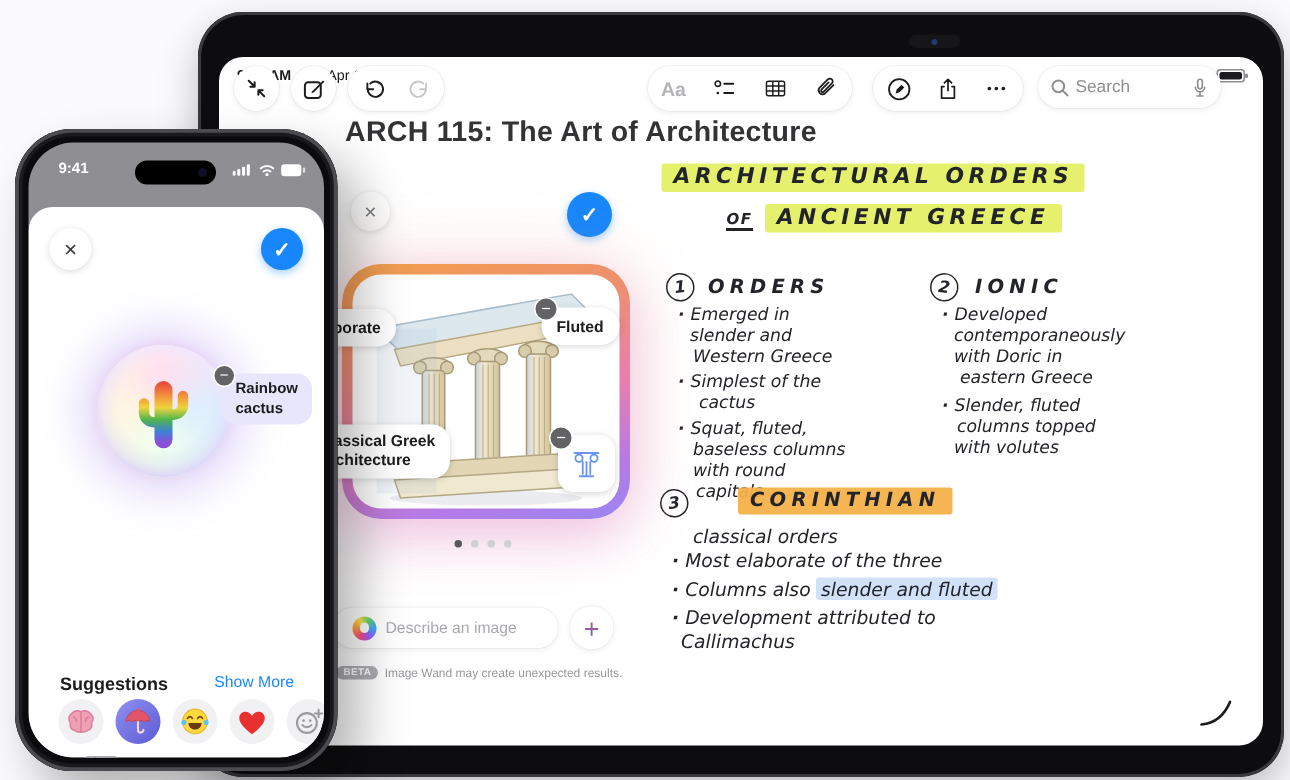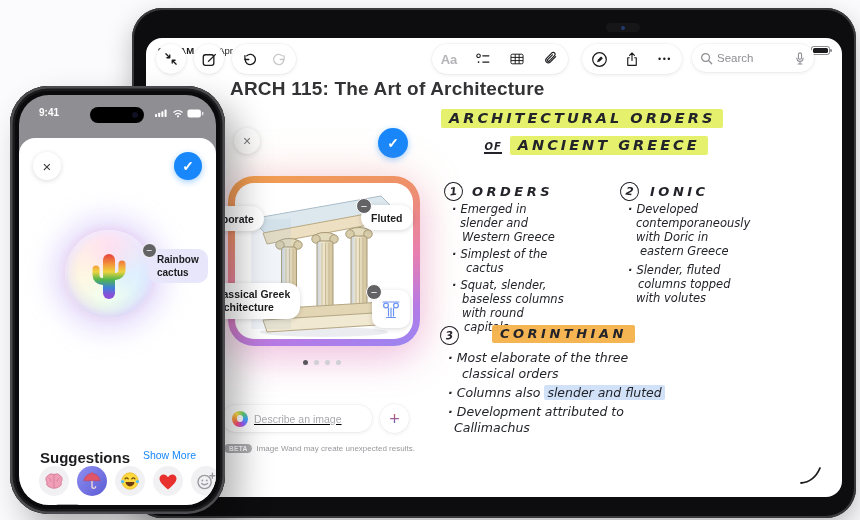--- a/index.html
+++ b/index.html
@@ -72,21 +72,21 @@
   .chip.two-line { border-radius:12px; height:auto; padding:5px 10px; display:block; line-height:13px; }
   .minus-badge { position:absolute; width:16px; height:16px; border-radius:50%; background:#636366; color:#fff;
     font-size:11px; line-height:14px; text-align:center; border:1.5px solid #fff; z-index:5; cursor:pointer; }
   .mini-chip { position:absolute; width:38px; height:38px; border-radius:10px; background:#fff;
     box-shadow:0 1px 5px rgba(0,0,0,.16); display:flex; align-items:center; justify-content:center; cursor:pointer; }
 
   .dots { position:absolute; left:157px; top:322px; display:flex; gap:6px; }
   .dots i { width:5px; height:5px; border-radius:50%; background:#cfcfd4; cursor:pointer; }
   .dots i.on { background:#58585c; }
 
-  .iw-input { left:76px; top:367px; width:150px; height:27px; gap:6px; padding:0 10px; justify-content:flex-start;text-decoration:underline; }
+  .iw-input { left:76px; top:367px; width:150px; height:27px; gap:6px; padding:0 10px; justify-content:flex-end; }
   .iw-input input { border:none; outline:none; background:transparent; width:105px; font-size:10.5px; color:#1c1c1e; font-family:"Liberation Sans",sans-serif; }
   .iw-input input::placeholder { color:#a9a9ae; }
   .plus-btn { left:234px; top:366px; width:29px; height:29px; }
   .plus-glyph { font-size:18px; line-height:18px; background:linear-gradient(180deg,#f0563c,#3c64f0);
     -webkit-background-clip:text; background-clip:text; color:transparent; }
 
   .beta-row { position:absolute; display:flex; align-items:center; gap:4px; color:#98989d; }
   .beta-pill { background:#aeaeb2; color:#fff; font-size:6.5px; font-weight:700; padding:1px 5px; border-radius:6px; letter-spacing:.3px; }
 
   .pen-stroke { position:absolute; left:652px; top:426px; }
@@ -109,21 +109,21 @@
     box-shadow:0 0 26px 14px rgba(190,172,248,.38), 0 0 8px 2px rgba(255,190,230,.30);
     display:flex; align-items:center; justify-content:center; }
   .gen-bubble::before { content:""; position:absolute; inset:3px; border-radius:50%;
     background:conic-gradient(rgba(255,150,205,.30),rgba(150,205,255,.32),rgba(190,255,190,.25),rgba(255,225,150,.28),rgba(255,150,205,.30));
     filter:blur(5px); }
 
   .gen-chip { position:absolute; left:129px; top:111px; background:#e7e6fb; border-radius:10px; padding:4px 9px;
     font-size:10px; font-weight:700; color:#1c1c1e; line-height:13px; cursor:pointer; }
   .gen-chip-minus { left:123px; top:105px; width:15px; height:15px; line-height:13px; font-size:10px; }
 
-  .sugg-label { position:absolute; left:21px; top:311px; font-size:15px; font-weight:700; color:#1c1c1e; }
+  .sugg-label { position:absolute; left:21px; top:311px; font-size:12px; font-weight:700; color:#1c1c1e; }
   .show-more { position:absolute; right:20px; top:311px; font-size:10.5px; color:#1787fb; cursor:pointer; }
   .emoji-row { position:absolute; left:20px; top:328px; display:flex; gap:8px; }
   .emoji-cell { width:30px; height:30px; border-radius:50%; background:#f1f1f4; display:flex; align-items:center; justify-content:center; cursor:pointer; }
   .emoji-cell.purple { background:linear-gradient(135deg,#8f8ff0,#5b5bd6); }
 
   .gen-beta { left:36px; top:366px; font-size:7px; }
   .gen-beta .beta-pill { font-size:6px; padding:1px 4px; }
 </style>
 </head>
 <body>
@@ -261,43 +261,43 @@
       <div style="position:absolute;left:295px;top:99px;width:310px;text-align:center;" class="hw-head"><span style="font-size:10px;border-bottom:2px solid #23242a;letter-spacing:1px;">OF</span> <span class="hl-y">ANCIENT GREECE</span></div>
 
       <span class="circ-num" style="position:absolute;left:298px;top:144px;">1</span>
       <div class="hw-sec-title" style="position:absolute;left:326px;top:146px;">ORDERS</div>
       <div style="position:absolute;left:306px;top:164px;">
         <div class="hw-line bdot">Emerged in</div>
         <div class="hw-line" style="margin-left:8px">slender and</div>
         <div class="hw-line" style="margin-left:10px">Western Greece</div>
         <div class="hw-line bdot" style="margin-top:3px">Simplest of the</div>
         <div class="hw-line" style="margin-left:14px">cactus</div>
-        <div class="hw-line bdot" style="margin-top:3px">Squat, slender,</div>
+        <div class="hw-line bdot" style="margin-top:3px">Squat, fluted,</div>
         <div class="hw-line" style="margin-left:10px">baseless columns</div>
         <div class="hw-line" style="margin-left:10px">with round</div>
         <div class="hw-line" style="margin-left:12px">capitals</div>
       </div>
 
       <span class="circ-num" style="position:absolute;left:474px;top:144px;transform:rotate(8deg);">2</span>
       <div class="hw-sec-title" style="position:absolute;left:504px;top:146px;">IONIC</div>
       <div style="position:absolute;left:482px;top:164px;">
         <div class="hw-line bdot">Developed</div>
         <div class="hw-line" style="margin-left:8px">contemporaneously</div>
         <div class="hw-line" style="margin-left:8px">with Doric in</div>
         <div class="hw-line" style="margin-left:12px">eastern Greece</div>
         <div class="hw-line bdot" style="margin-top:5px">Slender, fluted</div>
         <div class="hw-line" style="margin-left:10px">columns topped</div>
         <div class="hw-line" style="margin-left:8px">with volutes</div>
       </div>
 
       <span class="circ-num" style="position:absolute;left:294px;top:288px;">3</span>
       <div class="hw-sec-title" style="position:absolute;left:322px;top:288px;padding-left:24px;"><span class="hl-o">CORINTHIAN</span></div>
       <div style="position:absolute;left:302px;top:312px;">
+        <div class="hw-line big" style="margin-left:14px">classical orders</div>
         <div class="hw-line big bdot">Most elaborate of the three</div>
-        <div class="hw-line big" style="margin-left:14px">classical orders</div>
         <div class="hw-line big bdot" style="margin-top:3px"><span>Columns also </span><span class="hl-b">slender and fluted</span></div>
         <div class="hw-line big bdot" style="margin-top:3px">Development attributed to</div>
         <div class="hw-line big" style="margin-left:6px">Callimachus</div>
       </div>
 
       <svg class="pen-stroke" width="26" height="22" viewBox="0 0 26 22">
           <path d="M3,19 Q16,18 22,4" stroke="#1c1c1e" stroke-width="1.8" fill="none" stroke-linecap="round"></path>
         </svg>
     </div>
 

